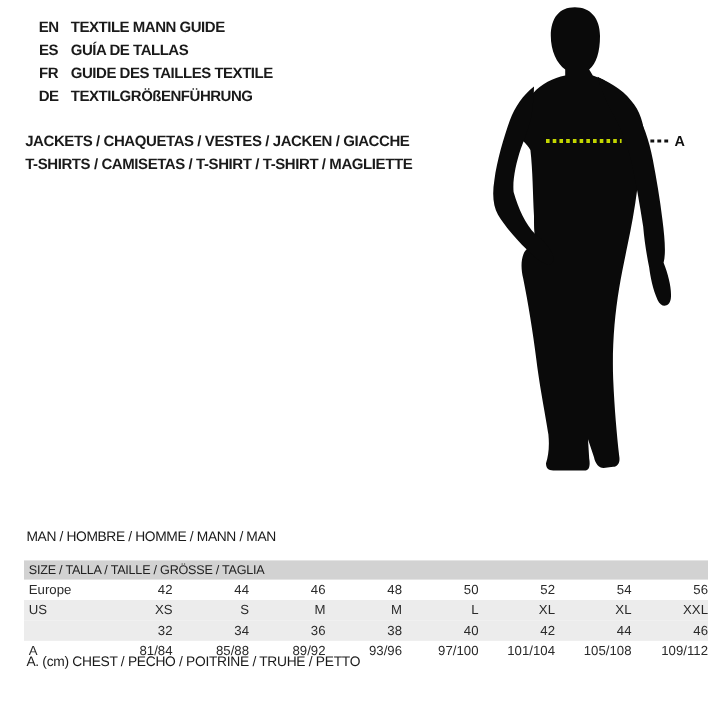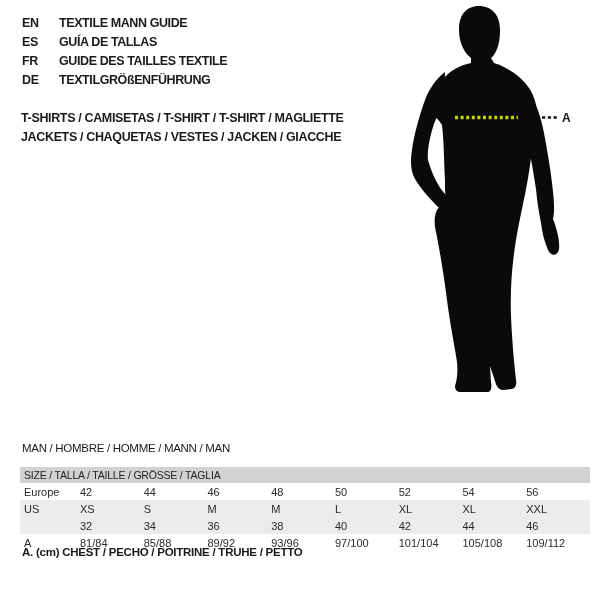--- a/index.html
+++ b/index.html
@@ -2,44 +2,44 @@
 <html style="--text: #1a1a1a; --header-bg: #d2d2d2; --shade-bg: #ececec; --accent-dash: #c3d600; --silhouette: #0a0a0a;"><head>
 <meta charset="utf-8">
 <style>
   html,body{margin:0;padding:0;background:#fff;}
   .page{position:relative;width:600px;height:600px;background:#fff;overflow:hidden;
         font-family:"Liberation Sans",sans-serif;color:var(--text,#1a1a1a);}
 
   
   .lang-block{position:absolute;left:22px;top:13px;}
   .lang-row{display:flex;height:19px;align-items:center;}
-  .lang-code{width:37px;font-weight:bold;font-size:12.5px;letter-spacing:-0.4px;}
+  .lang-code{width:37px;font-weight:bold;font-size:12.5px;letter-spacing:-0.4px;text-align:center;}
   .lang-text{font-weight:bold;font-size:12.5px;letter-spacing:-0.4px;white-space:nowrap;}
 
   
   .categories{position:absolute;left:21px;top:109px;line-height:19px;}
   .category-line{font-weight:bold;font-size:12.5px;letter-spacing:-0.35px;white-space:nowrap;}
 
   
   .figure-svg{position:absolute;left:400px;top:0;}
 
   
   .man-title{position:absolute;left:22px;top:442px;font-weight:normal;font-size:11.5px;letter-spacing:-0.3px;}
 
   
   .size-table{position:absolute;left:20px;top:467px;width:570px;font-size:11px;color:#2a2a2a;}
   .t-header{background:var(--header-bg,#d2d2d2);height:16px;line-height:16px;padding-left:4px;
             font-size:10.5px;letter-spacing:-0.2px;color:#222;}
   .t-row{display:flex;height:17px;align-items:center;}
   .t-row.shaded{background:var(--shade-bg,#ececec);}
   .t-label{width:56px;padding-left:4px;}
-  .t-cell{flex:1;text-align:left;}
+  .t-cell{flex:1;text-align:right;}
 
   
-  .footnote{position:absolute;left:22px;top:546px;font-weight:bold;font-size:11.5px;letter-spacing:-0.25px;}
+  .footnote{position:absolute;left:22px;top:546px;font-weight:normal;font-size:11.5px;letter-spacing:-0.25px;}
 </style>
 </head>
 <body>
 
 <div class="page">
 
   <div class="lang-block">
     <div class="lang-row">
       <span class="lang-code">EN</span>
       <span class="lang-text">TEXTILE MANN GUIDE</span>
@@ -52,22 +52,22 @@
       <span class="lang-code">FR</span>
       <span class="lang-text">GUIDE DES TAILLES TEXTILE</span>
     </div>
     <div class="lang-row">
       <span class="lang-code">DE</span>
       <span class="lang-text">TEXTILGRÖßENFÜHRUNG</span>
     </div>
   </div>
 
   <div class="categories">
+    <div class="category-line">JACKETS / CHAQUETAS / VESTES / JACKEN / GIACCHE</div>
     <div class="category-line">T-SHIRTS / CAMISETAS / T-SHIRT / T-SHIRT / MAGLIETTE</div>
-    <div class="category-line">JACKETS / CHAQUETAS / VESTES / JACKEN / GIACCHE</div>
   </div>
 
   <svg class="figure-svg" width="200" height="400" viewBox="0 0 200 400">
     <g fill="var(--silhouette,#0a0a0a)">
 
       <path d="M79,6 C66,6 59,15 59,30 C59,42 64,53 71,58 L71,63
         C61,65 51,70 44,78 C35,87 30,98 29,110 C33,116 39,119 42,125
         C44,142 44,162 45,180 C45,188 45,193 46,198 C44,204 40,206 37,210
         C34,216 34,224 36,232 C40,252 44,276 47,300 C50,324 55,348 57,362
         C58,372 57,380 55,386 C55,390 57,392 61,392 L88,392 C91,392 92,388 91,382

